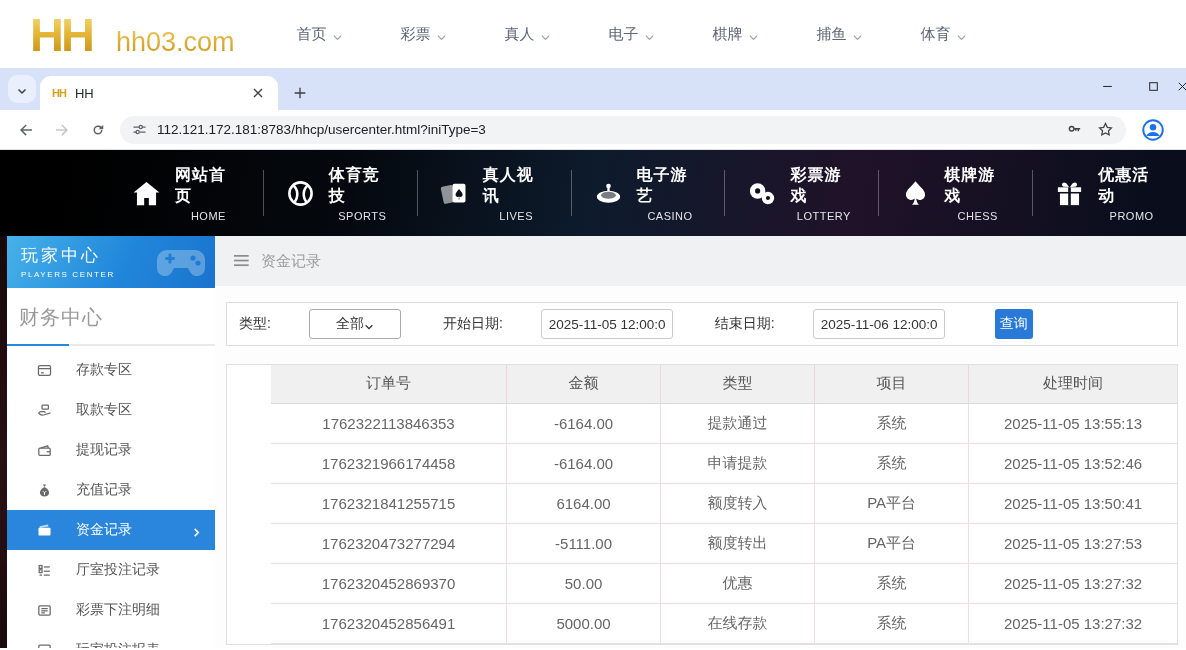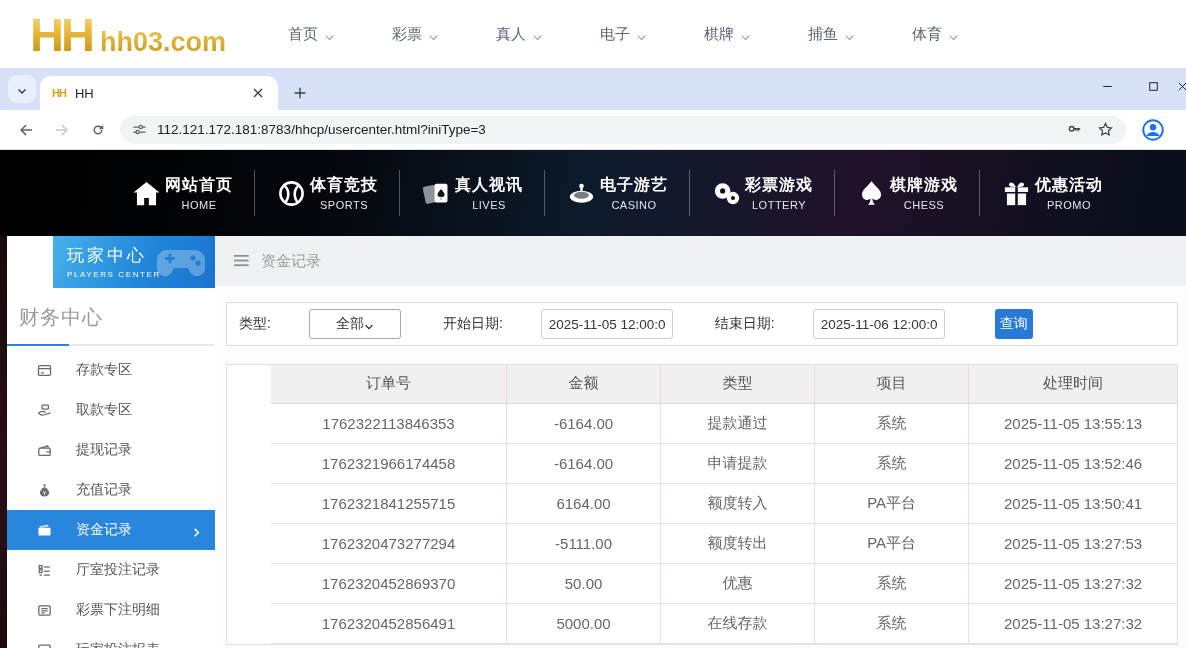--- a/index.html
+++ b/index.html
@@ -5,21 +5,21 @@
   * { margin:0; padding:0; box-sizing:border-box; }
   html,body { width:1186px; height:650px; overflow:hidden;
     font-family:"Liberation Sans","DejaVu Sans",sans-serif; background:#fff; }
 
   
   .site-topbar { height:68px; background:#fff; display:flex; align-items:center; }
   .logo { margin-left:30px; display:flex; align-items:baseline; cursor:pointer; }
   .logo-hh { font-size:47px; font-weight:800; letter-spacing:-3px;
     background:linear-gradient(180deg,#f8e08a 5%,#e7b93a 45%,#c08a0c 95%);
     -webkit-background-clip:text; background-clip:text; color:transparent; }
-  .logo-domain { font-size:27px; font-weight:700; margin-left:8px;
+  .logo-domain { font-size:27px; font-weight:400; margin-left:24px;
     background:linear-gradient(180deg,#f0c95c,#c8920f);
     -webkit-background-clip:text; background-clip:text; color:transparent;text-align:center; }
   .site-nav { display:flex; gap:57px; margin-left:62px; }
   .snav-item { display:flex; align-items:center; gap:6px; color:#5c6577; font-size:15px; cursor:pointer; }
   .snav-item .ic { width:11px; height:11px; color:#97a0b3; }
 
   
   .tabbar { height:42px; background:#d7e1f7; display:flex; align-items:flex-end; position:relative; }
   .tab-search { width:28px; height:28px; border-radius:9px; background:#e9effc; margin:0 4px 7px 8px;
     display:grid; place-items:center; color:#3c4043; cursor:pointer; }
@@ -44,32 +44,32 @@
     padding:8px 12px; margin:0 8px 0 4px; cursor:text; }
   .addr .ic { width:15px; height:15px; color:#5f6368; flex:0 0 auto; }
   .url { font-size:13.5px; color:#202124; margin-left:10px; white-space:nowrap; }
   .addr-right { margin-left:auto; display:flex; align-items:center; gap:14px; }
   .addr-right .ic { width:17px; height:17px; color:#444; cursor:pointer; }
   .avatar { width:26px; height:26px; margin:0 12px 0 6px; cursor:pointer; }
 
   
   .game-nav { height:86px; display:flex; align-items:center; padding-left:110px;
     background:linear-gradient(100deg,#000 6%,#05090f 30%,#0d1b2c 50%,#201229 72%,#0a0e1c 96%); }
-  .gn-item { display:flex; align-items:center; gap:3px; padding:0 21px; cursor:pointer; }
+  .gn-item { display:flex; align-items:center; gap:13px; padding:0 21px; cursor:pointer; }
   .gn-icon { width:31px; height:31px; color:#fff; flex:0 0 auto; }
   .gn-text { display:flex; flex-direction:column; align-items:center; }
   .gn-cn { font-size:16px; font-weight:700; color:#fff; letter-spacing:1px; }
   .gn-en { font-size:11px; color:#e3e5ea; margin-top:3px; letter-spacing:.5px; }
   .gn-sep { width:1px; height:46px; background:rgba(255,255,255,.3); flex:0 0 auto; }
 
   
   .content { height:412px; display:flex; background:linear-gradient(180deg,#17090b,#2a1014 60%,#190a0d); }
   .sidebar { width:208px; margin-left:7px; background:#fff; overflow:hidden; flex:0 0 auto; }
   .sb-header { height:52px; padding:8px 14px 0; color:#fff; position:relative;
-    background:linear-gradient(115deg,#47b1e9,#2187db 55%,#1a73cd);margin-left:46px; }
+    background:linear-gradient(115deg,#47b1e9,#2187db 55%,#1a73cd); }
   .sb-title { font-size:17px; letter-spacing:3px; }
   .sb-sub { font-size:8px; letter-spacing:1.6px; margin-top:3px; }
   .sb-pad { position:absolute; right:10px; top:8px; width:48px; height:38px; color:#fff; opacity:.33; }
   .sb-section { padding:16px 12px 0; color:#9a9a9a; font-size:20px; letter-spacing:1px; }
   .sb-divider { margin-top:13px; height:2px; background:#e9e9e9; position:relative; }
   .sb-divider::before { content:""; position:absolute; left:0; top:0; width:62px; height:2px; background:#2a86dc; }
   .sb-menu { margin-top:4px; }
   .sb-item { height:40px; display:flex; align-items:center; padding-left:29px; gap:23px;
     color:#555; font-size:14px; cursor:pointer; }
   .sb-item .ic { width:17px; height:17px; color:#6a6a6a; flex:0 0 auto; }

